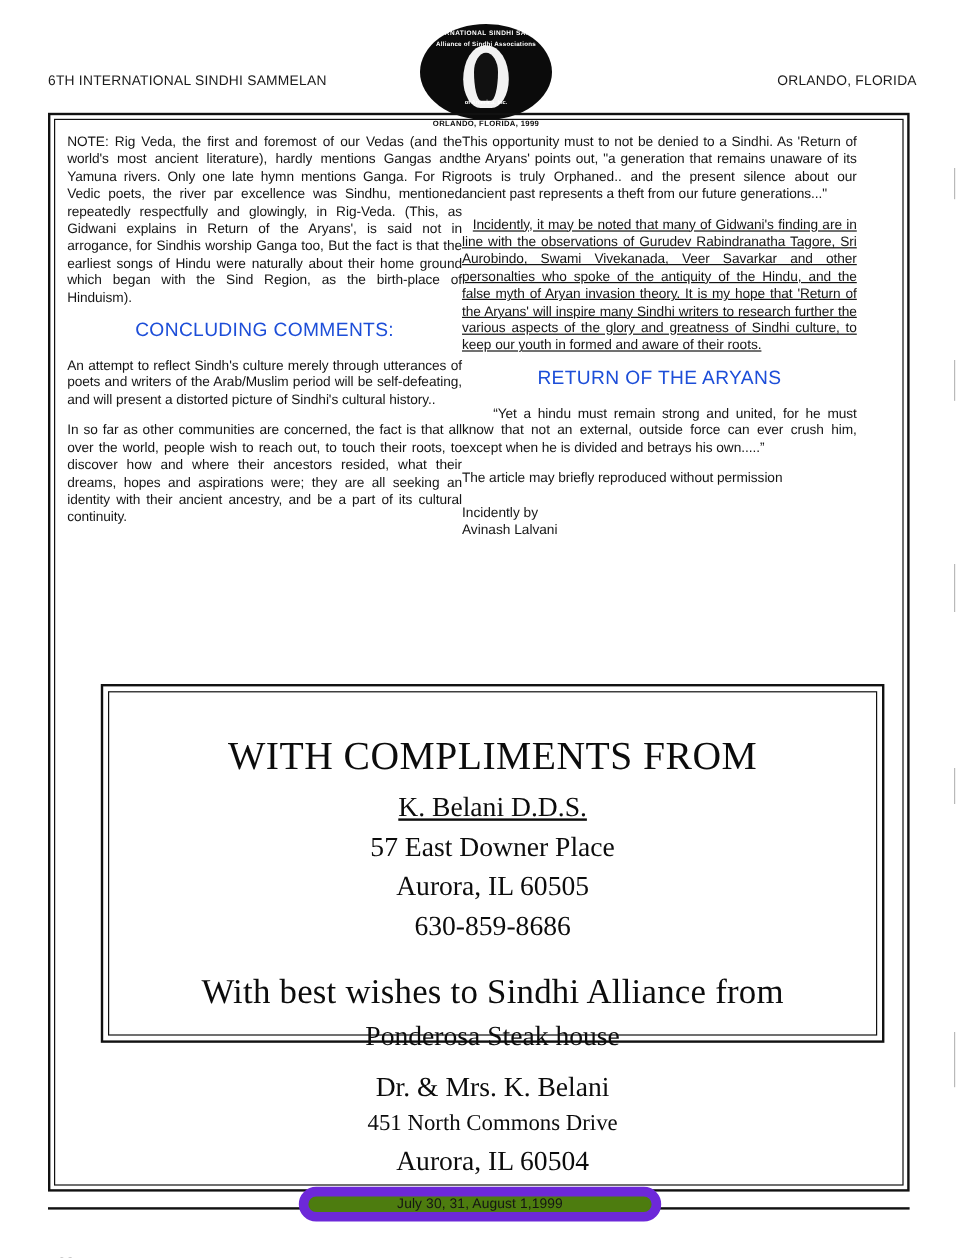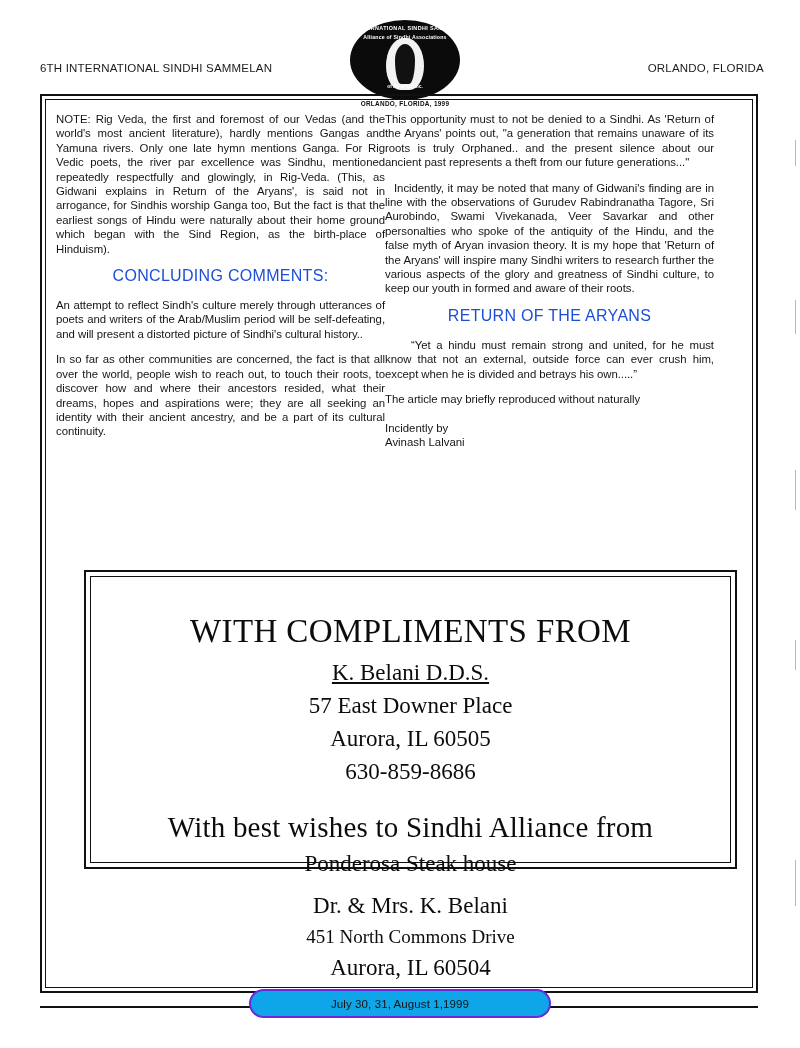--- a/index.html
+++ b/index.html
@@ -115,21 +115,21 @@
 
   .col p {
     margin: 0 0 11px 0;
     font-size: 11.4px;
     line-height: 14.4px;
     text-align: justify;
     font-family: "Liberation Sans", sans-serif;
     color: #151515;
     letter-spacing: -0.05px;
   }
-  .col p.indent { text-indent: 9px; }
+  .col p.indent { text-indent: 9px; text-decoration: underline; }
   .col h2 {
     margin: 10px 0 13px 0;
     font-size: 16px;
     font-weight: normal;
     text-align: center;
     letter-spacing: 0.3px;
     font-family: "Liberation Sans", sans-serif;
     color: #1d4ed8;
   }
   .col p.quote { text-indent: 26px; }
@@ -196,24 +196,24 @@
     width: 209px;
     height: 2px;
     background: #111;
   }
   #footer-pill {
     position: absolute;
     left: 249px;
     top: 989px;
     width: 302px;
     height: 29px;
-    border: 2px solid #6d28d9;
+    border: 8px solid #6d28d9;
     border-radius: 16px;
     box-sizing: border-box;
-    background: #0ea5e9;
+    background: #4d7c0f;
     display: flex;
     align-items: center;
     justify-content: center;
   }
   #footer-pill span {
     font-size: 11.5px;
     font-family: "Liberation Sans", sans-serif;
     color: #141414;
     letter-spacing: .1px;
   }
@@ -262,21 +262,21 @@
       <h2>CONCLUDING COMMENTS:</h2>
       <p>An attempt to reflect Sindh's culture merely through utterances of poets and writers of the Arab/Muslim period will be self-defeating, and will present a distorted picture of Sindhi's cultural history..</p>
       <p>In so far as other communities are concerned, the fact is that all over the world, people wish to reach out, to touch their roots, to discover how and where their ancestors resided, what their dreams, hopes and aspirations were; they are all seeking an identity with their ancient ancestry, and be a part of its cultural continuity.</p>
     </div>
 
     <div class="col">
       <p>This opportunity must to not be denied to a Sindhi. As 'Return of the Aryans' points out, "a generation that remains unaware of its roots is truly Orphaned.. and the present silence about our ancient past represents a theft from our future generations..."</p>
       <p class="indent">Incidently, it may be noted that many of Gidwani's finding are in line with the observations of Gurudev Rabindranatha Tagore, Sri Aurobindo, Swami Vivekanada, Veer Savarkar and other personalties who spoke of the antiquity of the Hindu, and the false myth of Aryan invasion theory. It is my hope that 'Return of the Aryans' will inspire many Sindhi writers to research further the various aspects of the glory and greatness of Sindhi culture, to keep our youth in formed and aware of their roots.</p>
       <h2>RETURN OF THE ARYANS</h2>
       <p class="quote">“Yet a hindu must remain strong and united, for he must know that not an external, outside force can ever crush him, except when he is divided and betrays his own.....”</p>
-      <p>The article may briefly reproduced without naturally</p>
+      <p>The article may briefly reproduced without permission</p>
       <div class="signoff">
         <div>Incidently by</div>
         <div>Avinash Lalvani</div>
       </div>
     </div>
 
   </div>
 
   <div id="ad-outer">
     <div id="ad-inner">

